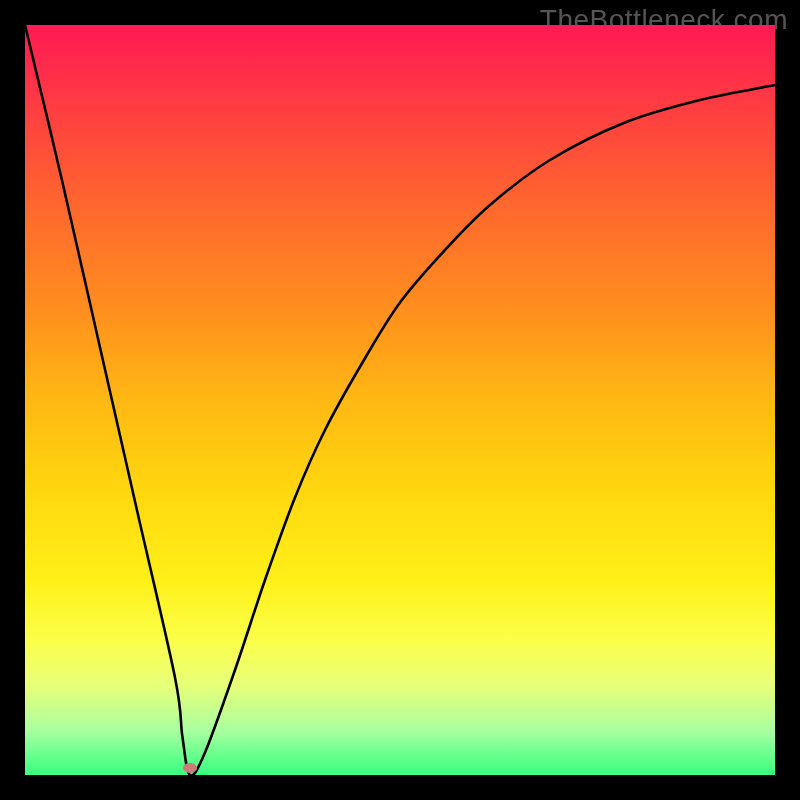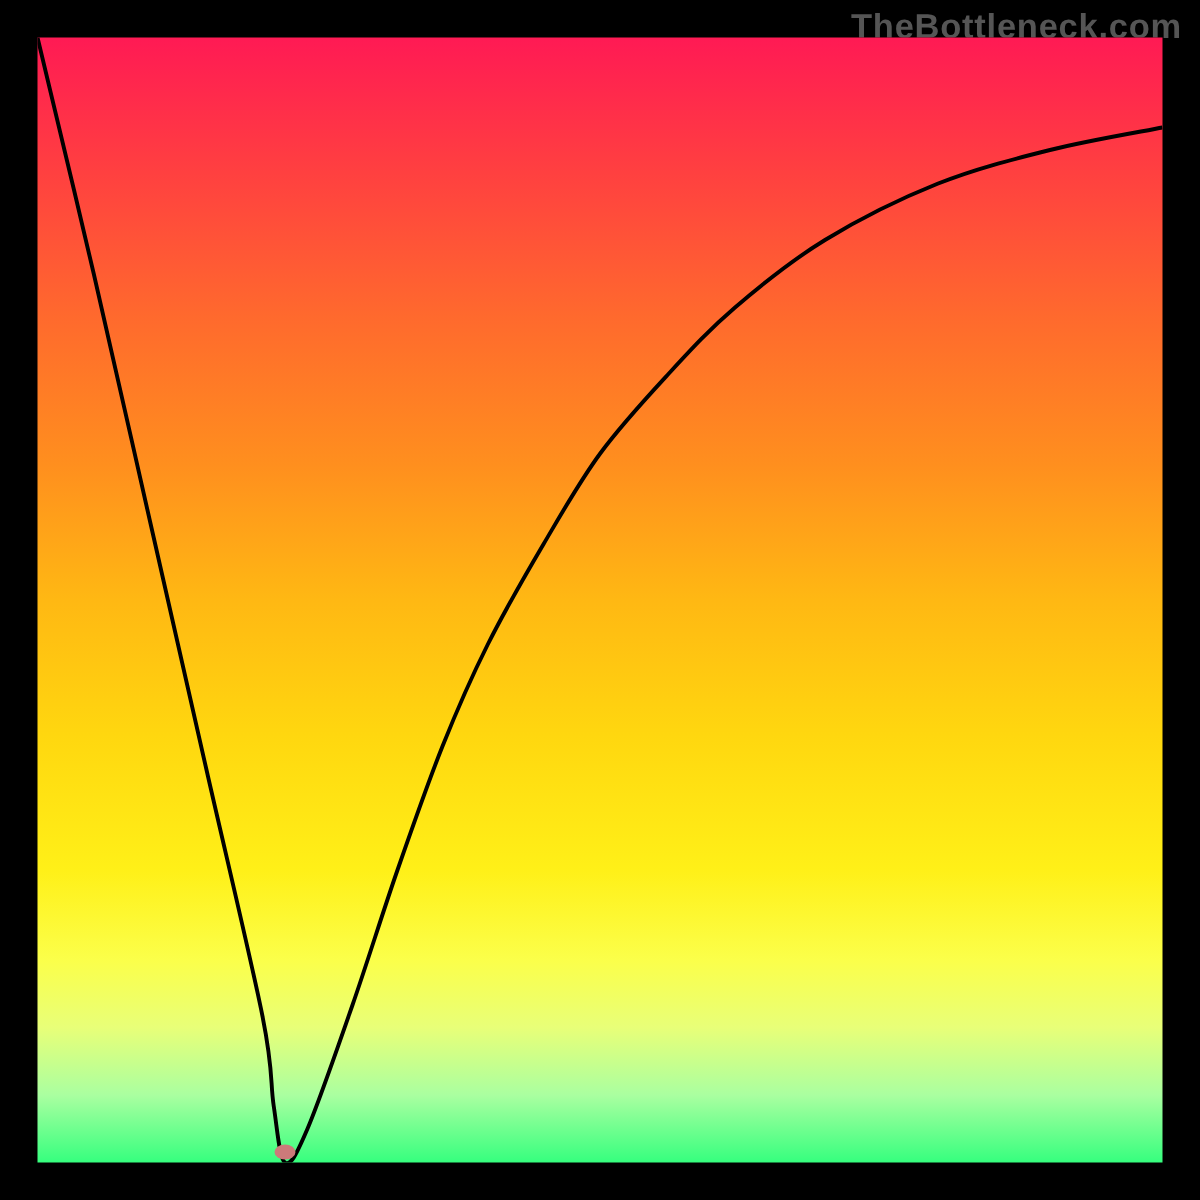--- a/index.html
+++ b/index.html
@@ -15,23 +15,23 @@
     position: relative;
     width: 800px;
     height: 800px;
     background: #000;
   }
   .watermark {
     position: absolute;
     top: 4px;
     right: 12px;
     color: #555;
-    font-size: 23px;
+    font-size: 28px;
     letter-spacing: 0.5px;
-    font-weight: 700;
+    font-weight: 400;
   }
   .plot-outer {
     position: absolute;
     left: 25px;
     top: 25px;
     width: 750px;
     height: 750px;
     background: #000;
   }
   .plot {

